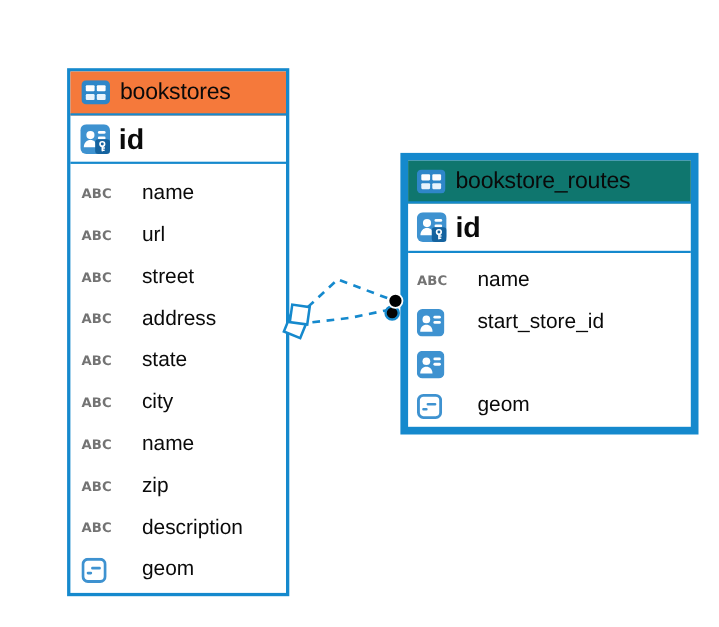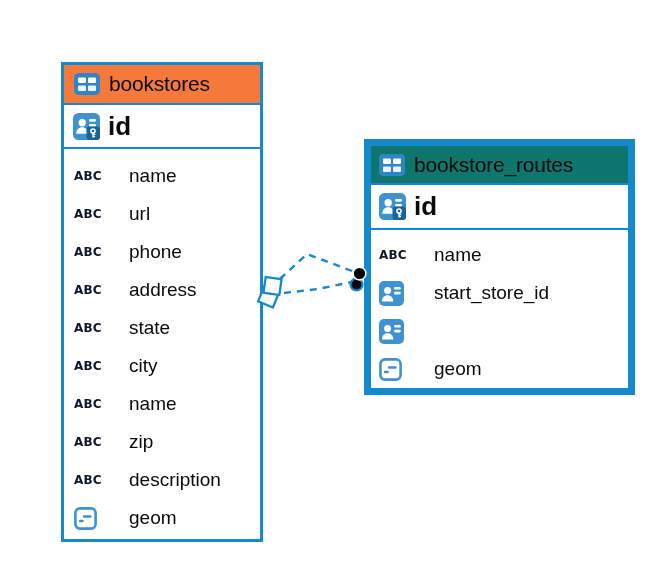--- a/index.html
+++ b/index.html
@@ -32,21 +32,21 @@
   .t-cols { padding:8px 0 2px 0; }
   .card-routes .t-cols { padding:6px 0 0 0; }
   .col-row { display:flex; align-items:center; height:38px; padding-left:10px; }
   .card-routes .col-row { padding-left:8px; }
   .col-icon { width:31px; min-width:31px; display:flex; align-items:center; }
   .col-label { font-size:19px; margin-left:24px; white-space:nowrap; }
 
   .t-icon { display:flex; align-items:center; }
   .abc {
     font-family:"DejaVu Sans", sans-serif; font-weight:800; font-size:12px;
-    color:#0f172a; letter-spacing:0.2px; line-height:1;
+    color:#737373; letter-spacing:0.2px; line-height:1;
   }
   .relations { position:absolute; left:0; top:0; pointer-events:none; }
   .dash { stroke:#1589cd; stroke-width:2.4; fill:none; stroke-dasharray:7 6; }
 </style>
 </head>
 <body>
 
 <div class="canvas">
 
   <div class="table-card card-bookstores">
@@ -87,21 +87,21 @@
         <div class="col-row">
           <span class="col-icon">
             <span class="abc">ABC</span>
           </span>
           <span class="col-label">url</span>
         </div>
         <div class="col-row">
           <span class="col-icon">
             <span class="abc">ABC</span>
           </span>
-          <span class="col-label">phone</span>
+          <span class="col-label">street</span>
         </div>
         <div class="col-row">
           <span class="col-icon">
             <span class="abc">ABC</span>
           </span>
           <span class="col-label">address</span>
         </div>
         <div class="col-row">
           <span class="col-icon">
             <span class="abc">ABC</span>

